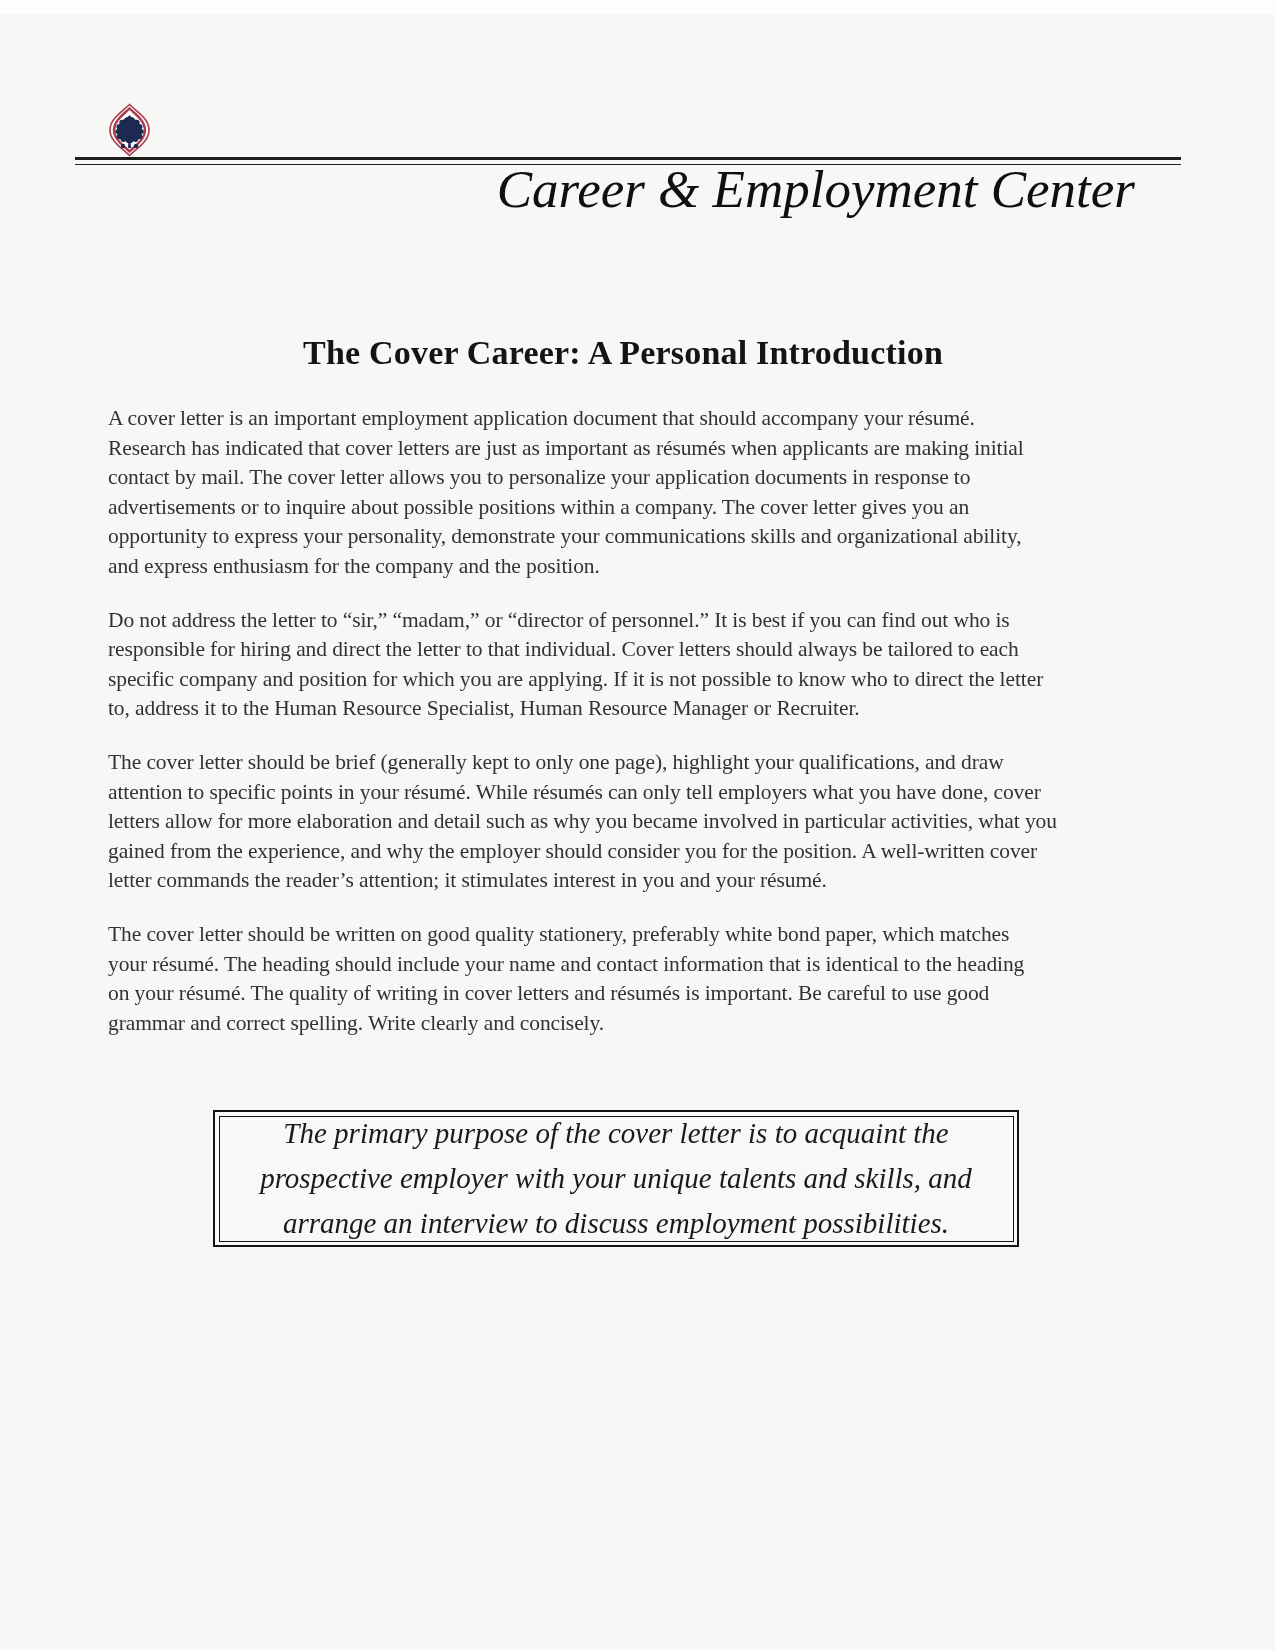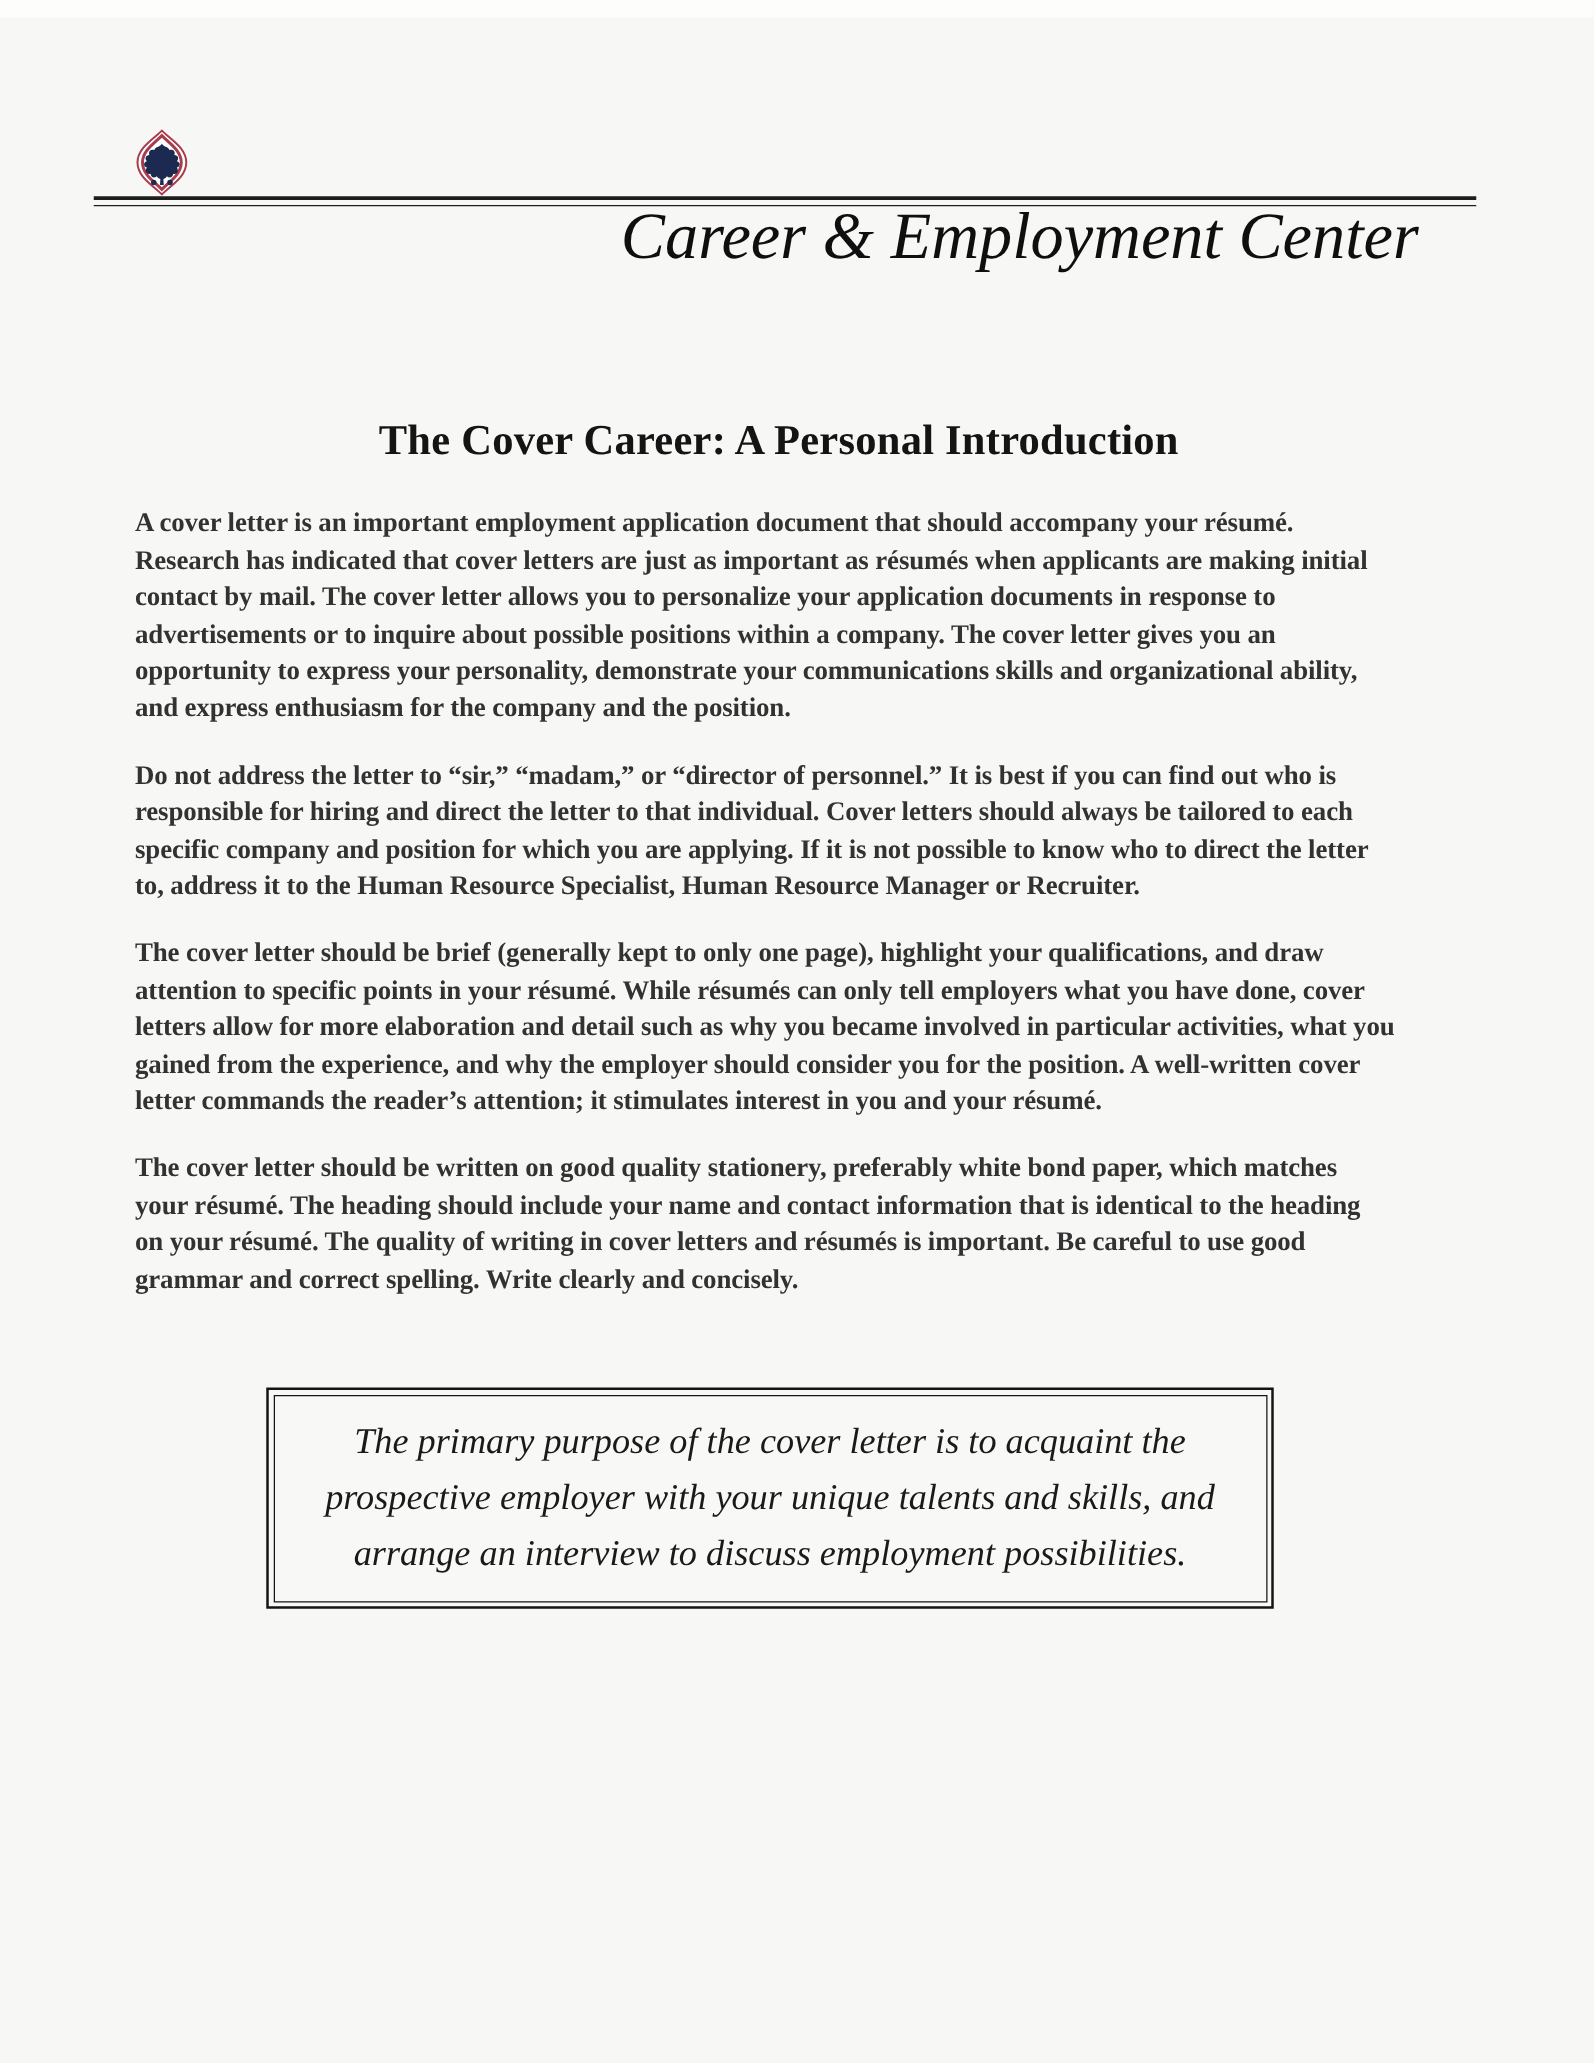--- a/index.html
+++ b/index.html
@@ -56,26 +56,25 @@
   }
   .content {
     position: absolute; left: 108px; top: 404px; width: 1160px;
     font-size: 21.5px; line-height: 29.6px;
     color: #323232;
     letter-spacing: -0.1px;
   }
   .content p {
     margin: 0 0 24px 0;
     white-space: pre-line;
-    font-weight: bold;
   }
   
   .quote-box {
     position: absolute; left: 213px; top: 1110px;
-    width: 806px; height: 177px;
+    width: 806px; height: 137px;
     box-sizing: border-box;
     border: 2.5px solid #141414;
     padding: 3.5px;
     background: #f8f8f6;
   }
   .quote-box-inner {
     box-sizing: border-box;
     width: 100%; height: 100%;
     border: 1.5px solid #141414;
     display: flex; align-items: center; justify-content: center;

